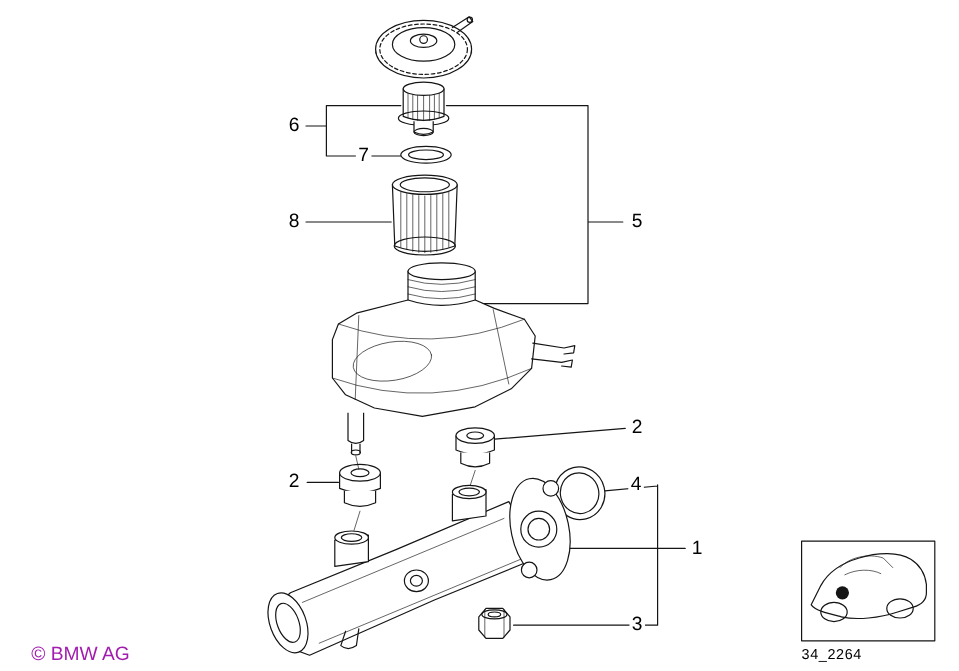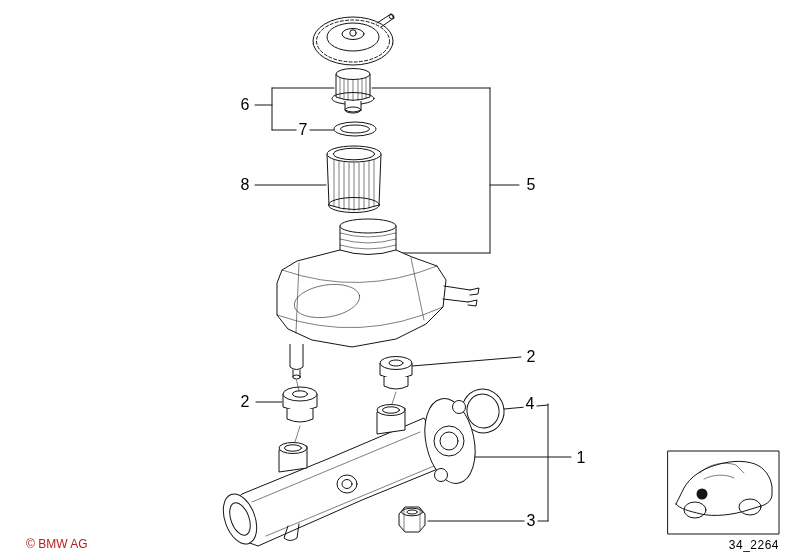--- a/index.html
+++ b/index.html
@@ -5,22 +5,22 @@
   html,body{margin:0;padding:0;background:#fff;}
   body{width:799px;height:559px;font-family:"Liberation Sans",sans-serif;}
   .stage{position:relative;width:799px;height:559px;background:#fff;overflow:hidden;}
   svg{position:absolute;left:0;top:0;}
   .ln{stroke:#151515;stroke-width:1;fill:none;stroke-linecap:round;stroke-linejoin:round;}
   .lt{stroke:#151515;stroke-width:0.55;fill:none;stroke-linecap:round;}
   .fw{fill:#ffffff;stroke:#151515;stroke-width:1;stroke-linejoin:round;}
   .dk{fill:#151515;stroke:none;}
   .callout{position:absolute;transform:translate(-50%,-50%);font-size:16px;line-height:1;
            color:#000;background:#fff;padding:1px 2px;cursor:pointer;}
-  .copyright{position:absolute;left:26px;top:537px;font-size:12px;color:#b91c1c;}
-  .diagram-code{position:absolute;left:668px;top:538px;width:111px;text-align:right;
+  .copyright{position:absolute;left:26px;top:537px;font-size:16px;color:#a21caf;}
+  .diagram-code{position:absolute;left:668px;top:538px;width:111px;text-align:left;
                 font-size:12px;color:#000;letter-spacing:.5px;}
 </style>
 </head>
 <body>
 
 <div class="stage">
 
   <svg width="799" height="559" viewBox="0 0 799 559">
 
     <g>

